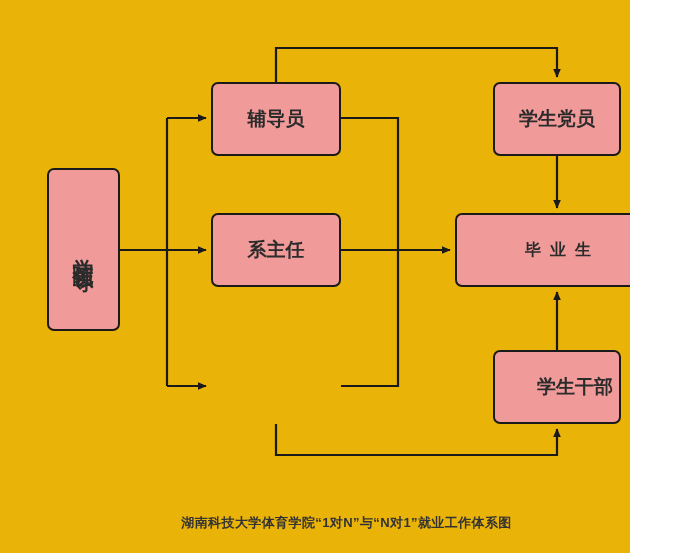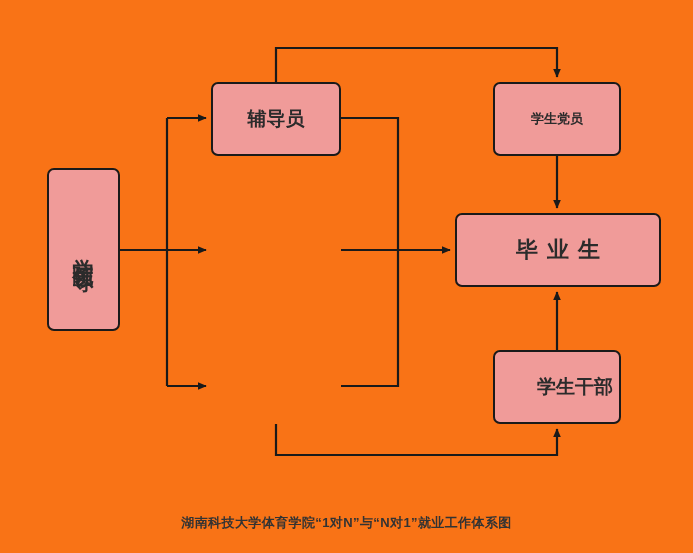--- a/index.html
+++ b/index.html
@@ -5,23 +5,23 @@
   html, body {
     margin: 0;
     padding: 0;
     background: #ffffff;
   }
   body {
     font-family: "Liberation Sans", "DejaVu Sans", sans-serif;
   }
   #canvas {
     position: relative;
-    width: 693px;
+    width: 630px;
     height: 553px;
-    background: #f97316;
+    background: #eab308;
     overflow: hidden;
   }
   #wires {
     position: absolute;
     left: 0;
     top: 0;
     width: 693px;
     height: 553px;
     pointer-events: none;
   }
@@ -51,22 +51,22 @@
   }
   #node-leader .node-label {
     writing-mode: vertical-rl;
     text-orientation: upright;
     letter-spacing: 4px;
     line-height: 1;
   }
   #node-counselor { left: 211px; top: 82px;  width: 130px; height: 74px; font-size: 19px; }
   #node-dept      { left: 211px; top: 213px; width: 130px; height: 74px; font-size: 19px; }
   #node-class     { left: 211px; top: 350px; width: 130px; height: 74px; font-size: 19px; }
-  #node-party     { left: 493px; top: 82px;  width: 128px; height: 74px; font-size: 13px; }
-  #node-graduate  { left: 455px; top: 213px; width: 206px; height: 74px; font-size: 22px; }
+  #node-party     { left: 493px; top: 82px;  width: 128px; height: 74px; font-size: 19px; }
+  #node-graduate  { left: 455px; top: 213px; width: 206px; height: 74px; font-size: 16px; }
   #node-graduate .node-label { letter-spacing: 9px; text-indent: 9px; }
   #node-cadre     { left: 493px; top: 350px; width: 128px; height: 74px; font-size: 19px; padding-left: 36px; }
 
   #caption {
     position: absolute;
     left: 0;
     top: 485px;
     width: 693px;
     text-align: center;
     font-size: 13px;
@@ -117,20 +117,23 @@
   </svg>
 
   <div class="node" id="node-leader">
     <span class="node-label">学院领导</span>
   </div>
 
   <div class="node" id="node-counselor">
     <span class="node-label">辅导员</span>
   </div>
 
+  <div class="node" id="node-dept">
+    <span class="node-label">系主任</span>
+  </div>
 
 
   <div class="node" id="node-party">
     <span class="node-label">学生党员</span>
   </div>
 
   <div class="node" id="node-graduate">
     <span class="node-label">毕业生</span>
   </div>
 

